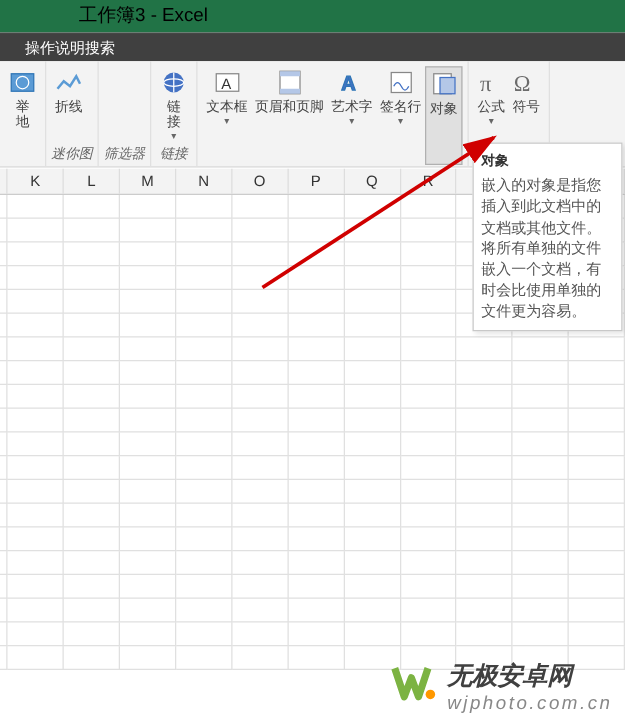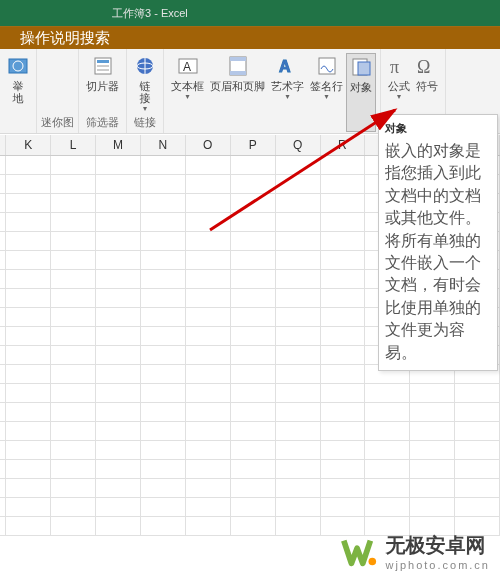--- a/index.html
+++ b/index.html
@@ -7,32 +7,32 @@
     padding: 0;
     width: 500px;
     height: 581px;
     font-family: "Microsoft YaHei", Arial, sans-serif;
     background: #fff;
     overflow: hidden;
     position: relative;
   }
   .titlebar {
     background: #217346;
-    color: #e5e5e5;
+    color: #000000;
     height: 26px;
     line-height: 26px;
-    font-size: 11px;
-    padding-left: 112px;
+    font-size: 15px;
+    padding-left: 63px;
   }
   .tellme {
-    background: #a16207;
+    background: #404040;
     color: #fff;
     height: 22px;
     line-height: 22px;
-    font-size: 15px;
+    font-size: 12px;
     padding-left: 20px;
     border-top: 1px solid rgba(255,255,255,0.05);
   }
   .ribbon {
     background: #f3f3f3;
     border-bottom: 1px solid #dadada;
     height: 84px;
     display: flex;
     align-items: stretch;
   }
@@ -45,20 +45,21 @@
   .group-icons {
     display: flex;
     flex: 1;
     gap: 0px;
   }
   .group-label {
     text-align: center;
     font-size: 11px;
     color: #666;
     padding-bottom: 2px;
+    font-style: italic;
   }
   .btn {
     display: flex;
     flex-direction: column;
     align-items: center;
     font-size: 11px;
     color: #444;
     cursor: default;
     line-height: 1.1;
     padding: 2px 3px 0 3px;
@@ -129,39 +130,39 @@
     color: #333;
   }
   .tooltip .tt-title {
     font-weight: bold;
     margin-bottom: 4px;
     font-size: 11px;
   }
   .tooltip .tt-body {
     line-height: 1.4;
     color: #555;
-    font-size: 16px;
+    font-size: 12px;
   }
   .arrow {
     position: absolute;
     pointer-events: none;
   }
   .watermark {
     position: absolute;
     right: 10px;
     bottom: 10px;
     display: flex;
-    align-items: center;
     gap: 8px;
     font-size: 20px;
     color: #404040;
     font-weight: bold;
+    font-style: italic;
   }
   .watermark .sub {
-    font-size: 11px;
+    font-size: 15px;
     display: block;
     color: #888;
     letter-spacing: 2px;
     font-weight: normal;
   }
   .wm-logo {
     width: 38px;
     height: 38px;
   }
 </style>
@@ -180,34 +181,31 @@
               <circle cx="11" cy="11" r="5" fill="none" stroke="#fff"></circle>
             </svg></span>
           <span class="label2">举
 地</span>
         </div>
       </div>
       <div class="group-label"></div>
     </div>
     <div class="group">
       <div class="group-icons">
+        <div class="btn">
+          <span class="icon"><svg width="22" height="22">
+              <polyline points="2,16 7,10 12,14 17,6 20,12" fill="none" stroke="#5b9bd5" stroke-width="2"></polyline>
+            </svg></span>
+          <span class="label2">折线</span>
+        </div>
       </div>
       <div class="group-label">迷你图</div>
     </div>
     <div class="group">
       <div class="group-icons">
-        <div class="btn">
-          <span class="icon"><svg width="22" height="22">
-              <rect x="3" y="3" width="16" height="16" fill="#fff" stroke="#888"></rect>
-              <rect x="5" y="5" width="12" height="3" fill="#5b9bd5"></rect>
-              <rect x="5" y="10" width="12" height="2" fill="#ccc"></rect>
-              <rect x="5" y="14" width="12" height="2" fill="#ccc"></rect>
-            </svg></span>
-          <span class="label2">切片器</span>
-        </div>
       </div>
       <div class="group-label">筛选器</div>
     </div>
     <div class="group">
       <div class="group-icons">
         <div class="btn">
           <span class="icon"><svg width="22" height="22">
               <circle cx="11" cy="11" r="8" fill="#4472c4"></circle>
               <ellipse cx="11" cy="11" rx="8" ry="3" fill="none" stroke="#fff"></ellipse>
               <line x1="11" y1="3" x2="11" y2="19" stroke="#fff"></line>

